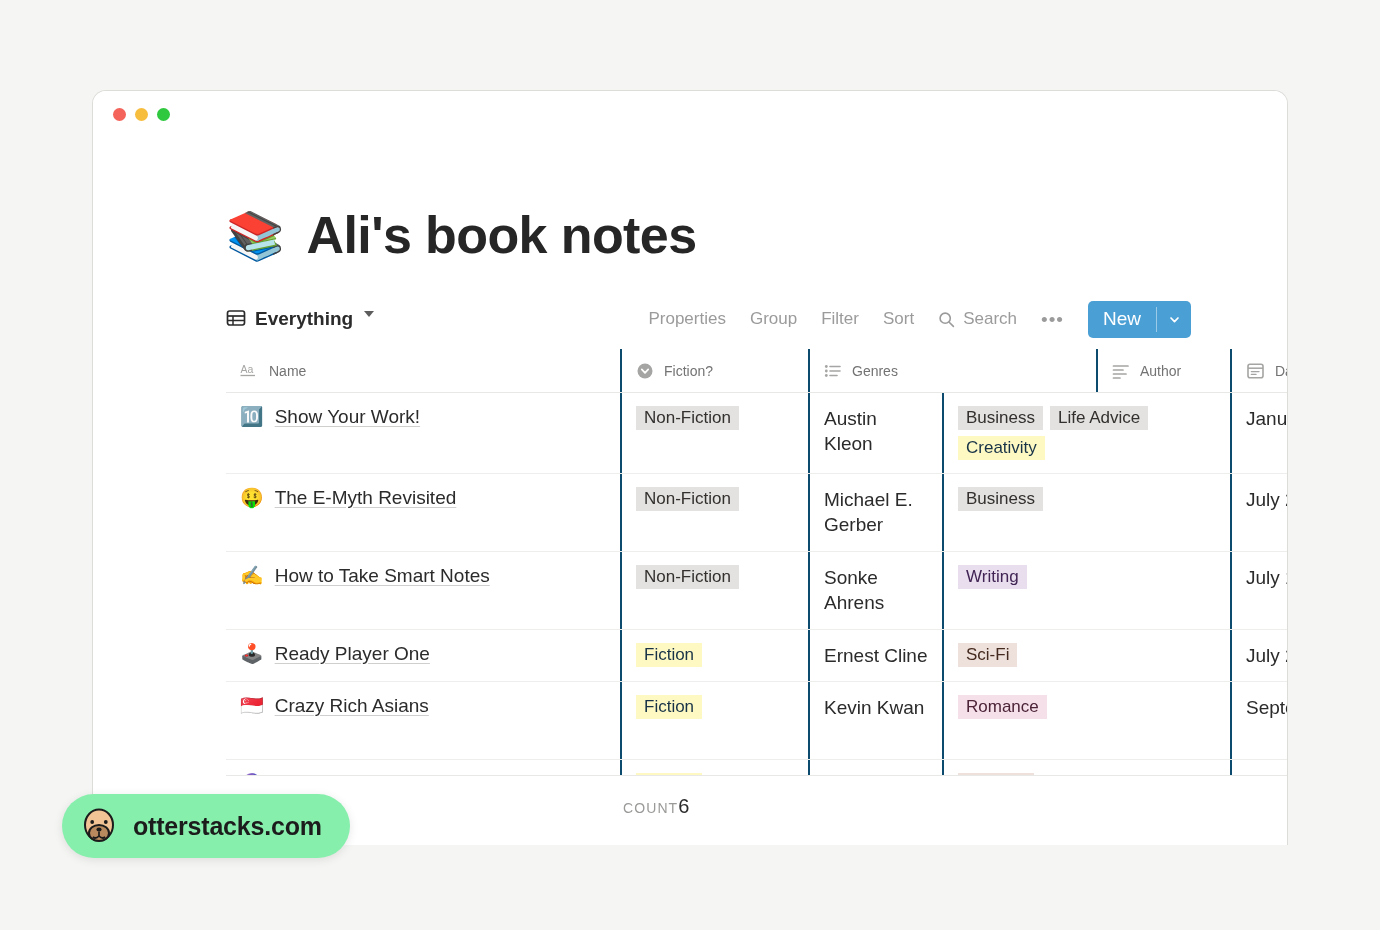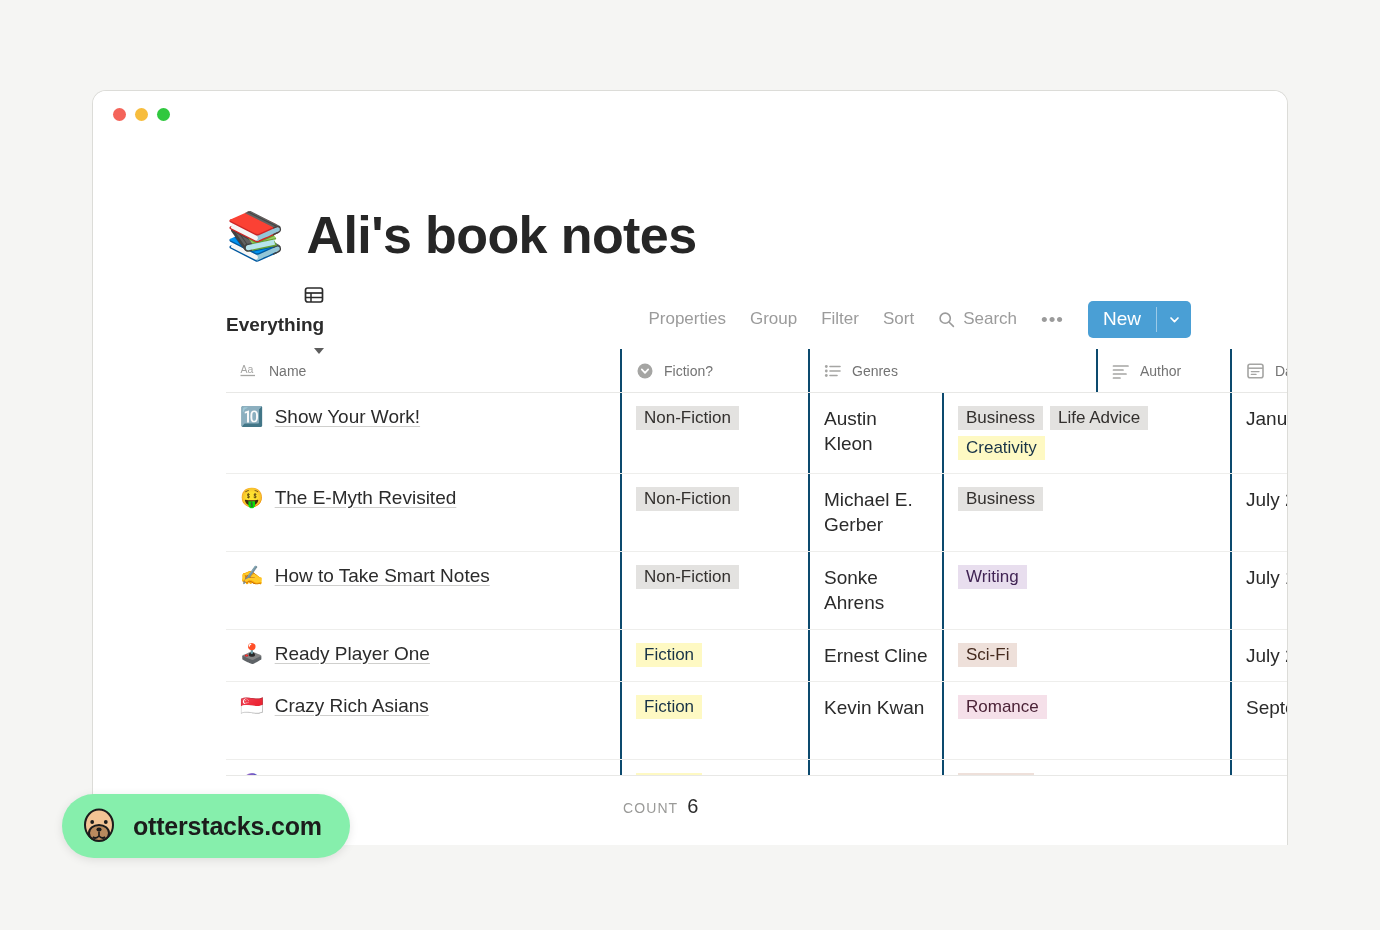--- a/index.html
+++ b/index.html
@@ -72,27 +72,26 @@
   
   .toolbar {
     display: flex;
     align-items: center;
     margin-top: 34px;
     padding-right: 96px;
     height: 40px;
   }
   .view-tab {
     display: flex;
-    align-items: flex-end;
+    align-items: flex-start;
     gap: 9px;
     font-size: 19px;
     font-weight: 700;
     color: #2b2b2b;
     cursor: pointer;
-    flex-direction: column;
   }
   .view-tab .grid-icon { display: block; }
   .chev {
     width: 0; height: 0;
     border-left: 5.5px solid transparent;
     border-right: 5.5px solid transparent;
     border-top: 6.5px solid #5d5d5d;
     margin-left: 2px;
     margin-top: 3px;
   }
@@ -240,21 +239,20 @@
     height: 62px;
     background: #ffffff;
     border-top: 1px solid #e8e8e6;
     display: flex;
     align-items: center;
   }
   .count-box {
     margin-left: 397px;
     display: flex;
     align-items: baseline;
-    gap: 9px;
   }
   .count-label {
     font-size: 14px;
     letter-spacing: 1.1px;
     color: #9a9a98;
     text-transform: uppercase;
   }
   .count-value {
     font-size: 20px;
     color: #2b2b2b;

